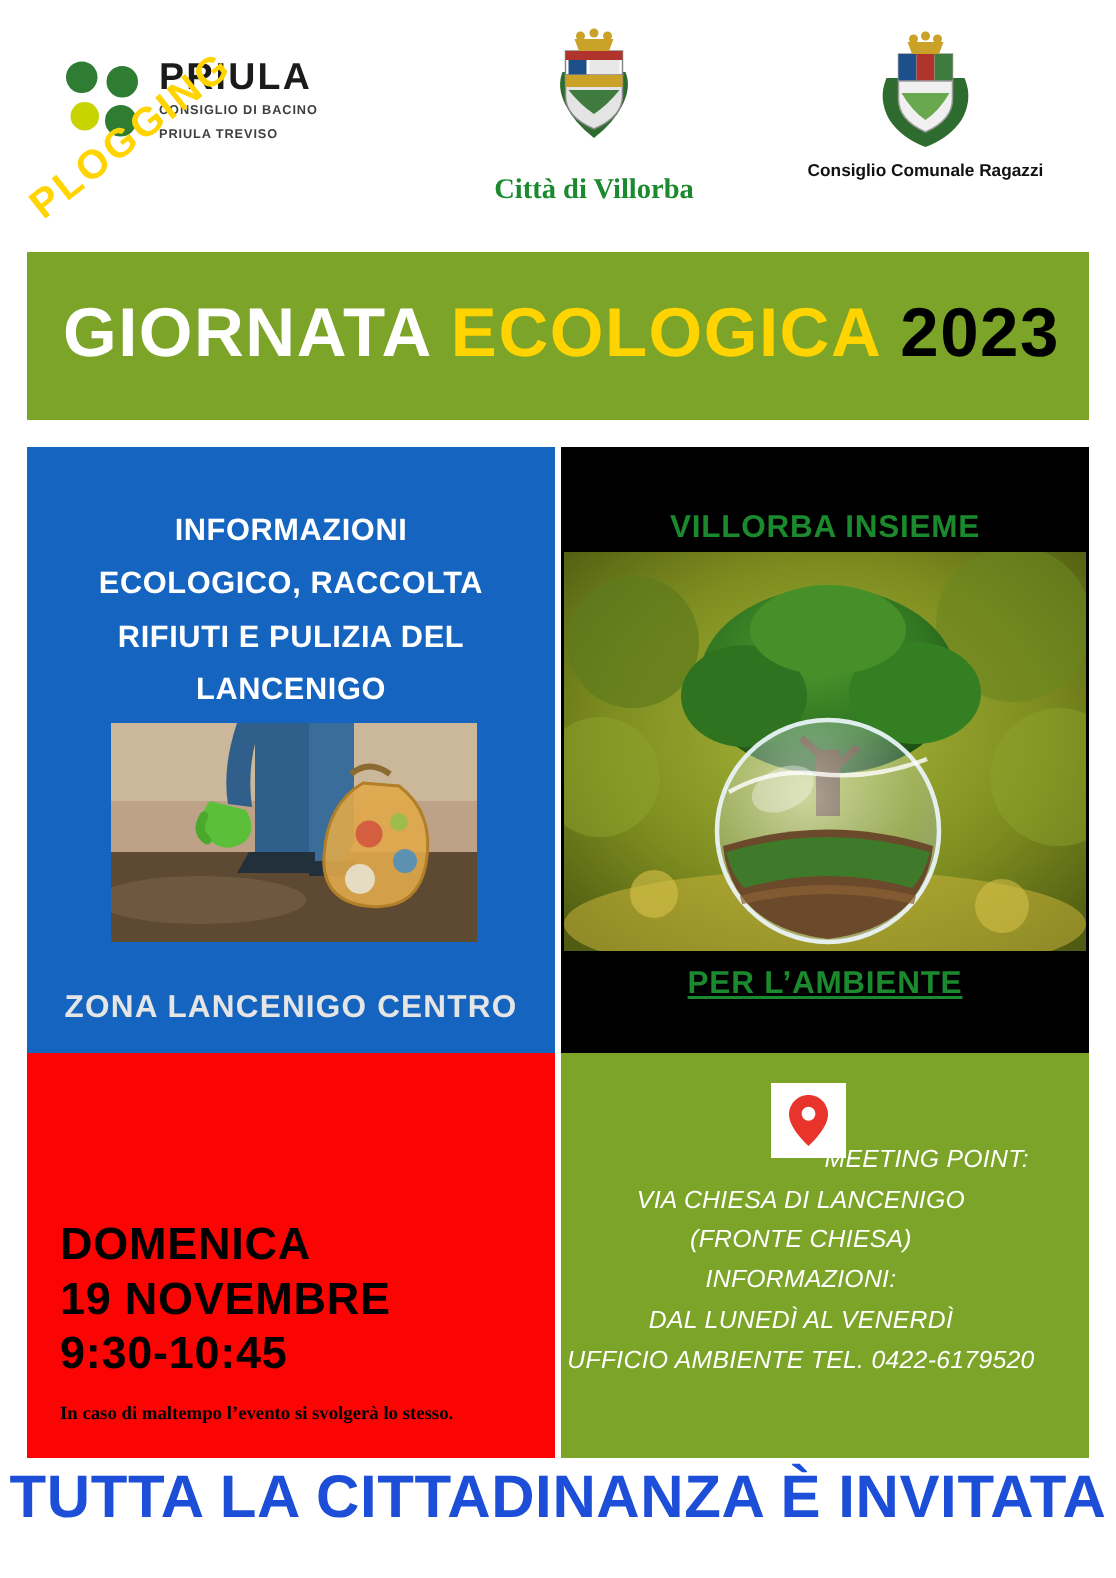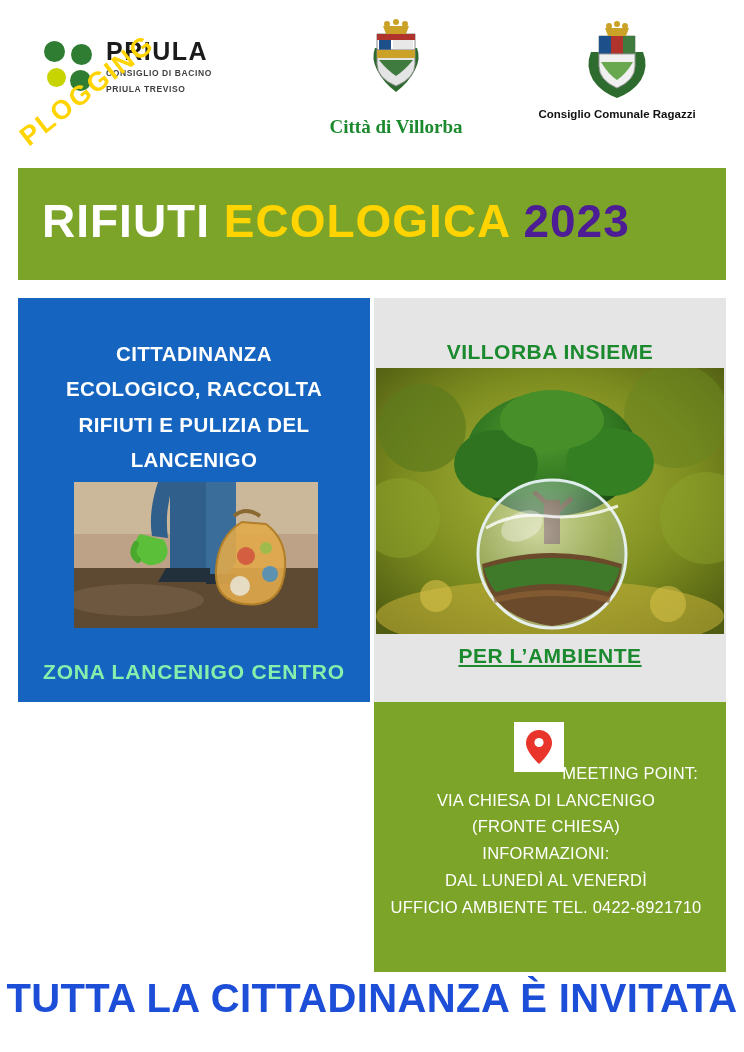--- a/index.html
+++ b/index.html
@@ -36,21 +36,21 @@
   .title-bar {
     position: absolute; left: 18px; top: 168px; width: 708px; height: 112px;
     background: #7ba428;
   }
   .title-main {
     position: absolute; left: 24px; top: 26px;
     font-size: 46px; font-weight: bold; letter-spacing: 1px; white-space: nowrap;
   }
   .t-giornata { color: #ffffff; }
   .t-ecologica { color: #ffd400; }
-  .t-year { color: #4c1d95; }
+  .t-year { color: #000000; }
 
   .plogging {
     position: absolute; left: 14px; top: 128px;
     font-size: 27px; font-weight: bold; color: #ffd400;
     letter-spacing: 2px;
     transform: rotate(-38deg);
     transform-origin: left top;
     font-family: "Liberation Sans", sans-serif;
   }
 
@@ -63,25 +63,25 @@
     position: absolute; left: 0; top: 38px; width: 352px;
     text-align: center; color: #ffffff;
     font-size: 20.5px; font-weight: bold; line-height: 1.72; letter-spacing: .4px;
   }
   .plog-photo {
     position: absolute; left: 56px; top: 184px; width: 244px; height: 146px;
     overflow: hidden; background: #cdb89a;
   }
   .blue-zone {
     position: absolute; left: 0; bottom: 18px; width: 352px; text-align:center;
-    color: #86efac; font-size: 21px; font-weight: bold; letter-spacing: .8px;
-  }
-
-  
-  .right-top { position: absolute; left: 374px; top: 298px; width: 352px; height: 404px; background:#e5e5e5; }
+    color: #e5e5e5; font-size: 21px; font-weight: bold; letter-spacing: .8px;
+  }
+
+  
+  .right-top { position: absolute; left: 374px; top: 298px; width: 352px; height: 404px; background:#000000; }
   .villorba-insieme {
     position: absolute; left: 0; top: 42px; width: 352px; text-align:center;
     color: #1b8a2e; font-size: 21px; font-weight: bold; letter-spacing: .5px;
   }
   .tree-photo {
     position: absolute; left: 2px; top: 70px; width: 348px; height: 266px; overflow: hidden;
     background: #7d8c1f;
   }
   .per-ambiente {
     position: absolute; left: 0; bottom: 34px; width: 352px; text-align:center;
@@ -99,21 +99,21 @@
 
   
   .green-panel {
     position: absolute; left: 374px; top: 702px; width: 352px; height: 270px;
     background: #7ba428; color: #ffffff;
   }
   .pin-box {
     position: absolute; left: 140px; top: 20px; width: 50px; height: 50px;
     background: #ffffff; display:flex; align-items:center; justify-content:center;
   }
-  .info-lines { position: absolute; left: 12px; top: 58px; width: 320px; text-align:center; }
+  .info-lines { position: absolute; left: 0; top: 58px; width: 320px; text-align:center;font-style:italic; }
   .info-line { font-size: 16.5px; line-height: 1.62; letter-spacing: .2px; }
   .info-line.meeting { text-align: right; padding-right: 8px; margin-left: 46px; }
   .info-line.small { font-size: 14.5px; }
 
   
   .footer {
     position: absolute; left: 0; top: 976px; width: 744px; text-align:center;
     color: #1d4ed8; font-size: 40px; font-weight: bold; letter-spacing: .4px;
   }
 </style>
@@ -169,30 +169,30 @@
         <circle cx="26" cy="8" r="3" fill="#c9a227"></circle>
         <circle cx="34" cy="6" r="3" fill="#c9a227"></circle>
         <circle cx="42" cy="8" r="3" fill="#c9a227"></circle>
       </svg>
       <div class="caption-ccr">Consiglio Comunale Ragazzi</div>
     </div>
   </div>
 
   <div class="title-bar">
     <div class="title-main">
-      <span class="t-giornata">RIFIUTI</span>
+      <span class="t-giornata">GIORNATA</span>
       <span class="t-ecologica">ECOLOGICA</span>
       <span class="t-year">2023</span>
     </div>
   </div>
   <div class="plogging">PLOGGING</div>
 
   <div class="blue-panel">
     <div class="blue-text">
-      <div>CITTADINANZA</div>
+      <div>INFORMAZIONI</div>
       <div>ECOLOGICO, RACCOLTA</div>
       <div>RIFIUTI  E  PULIZIA  DEL</div>
       <div>LANCENIGO</div>
     </div>
 
     <div class="plog-photo">
       <svg width="244" height="146" viewBox="0 0 244 146">
         <rect width="244" height="146" fill="#d9c4a4"></rect>
         <rect y="0" width="244" height="52" fill="#cbb79a"></rect>
         <rect y="52" width="244" height="34" fill="#bda287"></rect>
@@ -269,33 +269,41 @@
         <path d="M108 200 q68 -20 136 0 q-4 16 -12 24 q-56 -16 -112 0 q-8 -8 -12 -24 z" fill="#3f7a2a"></path>
         <path d="M118 232 q58 -14 116 0" stroke="#8a6134" stroke-width="6" fill="none" opacity=".7"></path>
 
         <ellipse cx="146" cy="158" rx="22" ry="14" fill="#ffffff" opacity=".35" transform="rotate(-25 146 158)"></ellipse>
       </svg>
     </div>
 
     <div class="per-ambiente">PER L’AMBIENTE</div>
   </div>
 
+  <div class="red-panel">
+    <div class="date-block">
+      <div class="date-line">DOMENICA</div>
+      <div class="date-line">19 NOVEMBRE</div>
+      <div class="date-line">9:30-10:45</div>
+    </div>
+    <div class="maltempo">In caso di maltempo l’evento si svolgerà lo stesso.</div>
+  </div>
 
   <div class="green-panel">
     <div class="pin-box">
       <svg width="26" height="34" viewBox="0 0 26 34">
         <path d="M13 0 C5.8 0 0 5.8 0 13 C0 22.5 13 34 13 34 C13 34 26 22.5 26 13 C26 5.8 20.2 0 13 0 Z" fill="#e8342a"></path>
         <circle cx="13" cy="12.5" r="4.6" fill="#ffffff"></circle>
       </svg>
     </div>
     <div class="info-lines">
       <div class="info-line meeting">MEETING POINT:</div>
       <div class="info-line">VIA CHIESA DI LANCENIGO</div>
       <div class="info-line">(FRONTE CHIESA)</div>
       <div class="info-line">INFORMAZIONI:</div>
       <div class="info-line">DAL LUNEDÌ AL VENERDÌ</div>
-      <div class="info-line">UFFICIO AMBIENTE TEL.  0422-8921710</div>
+      <div class="info-line">UFFICIO AMBIENTE TEL.  0422-6179520</div>
     </div>
   </div>
 
   <div class="footer">TUTTA LA CITTADINANZA È INVITATA</div>
 
 </div>
 
 </body></html>

